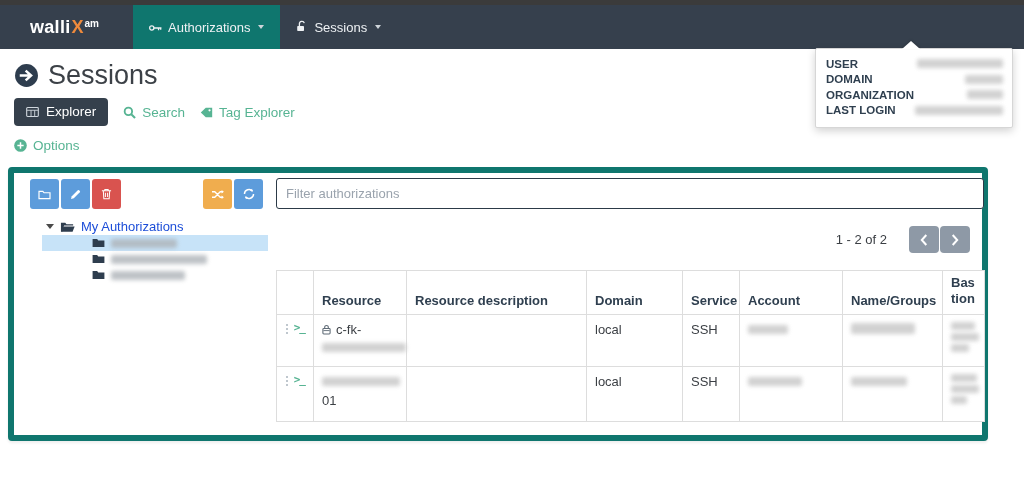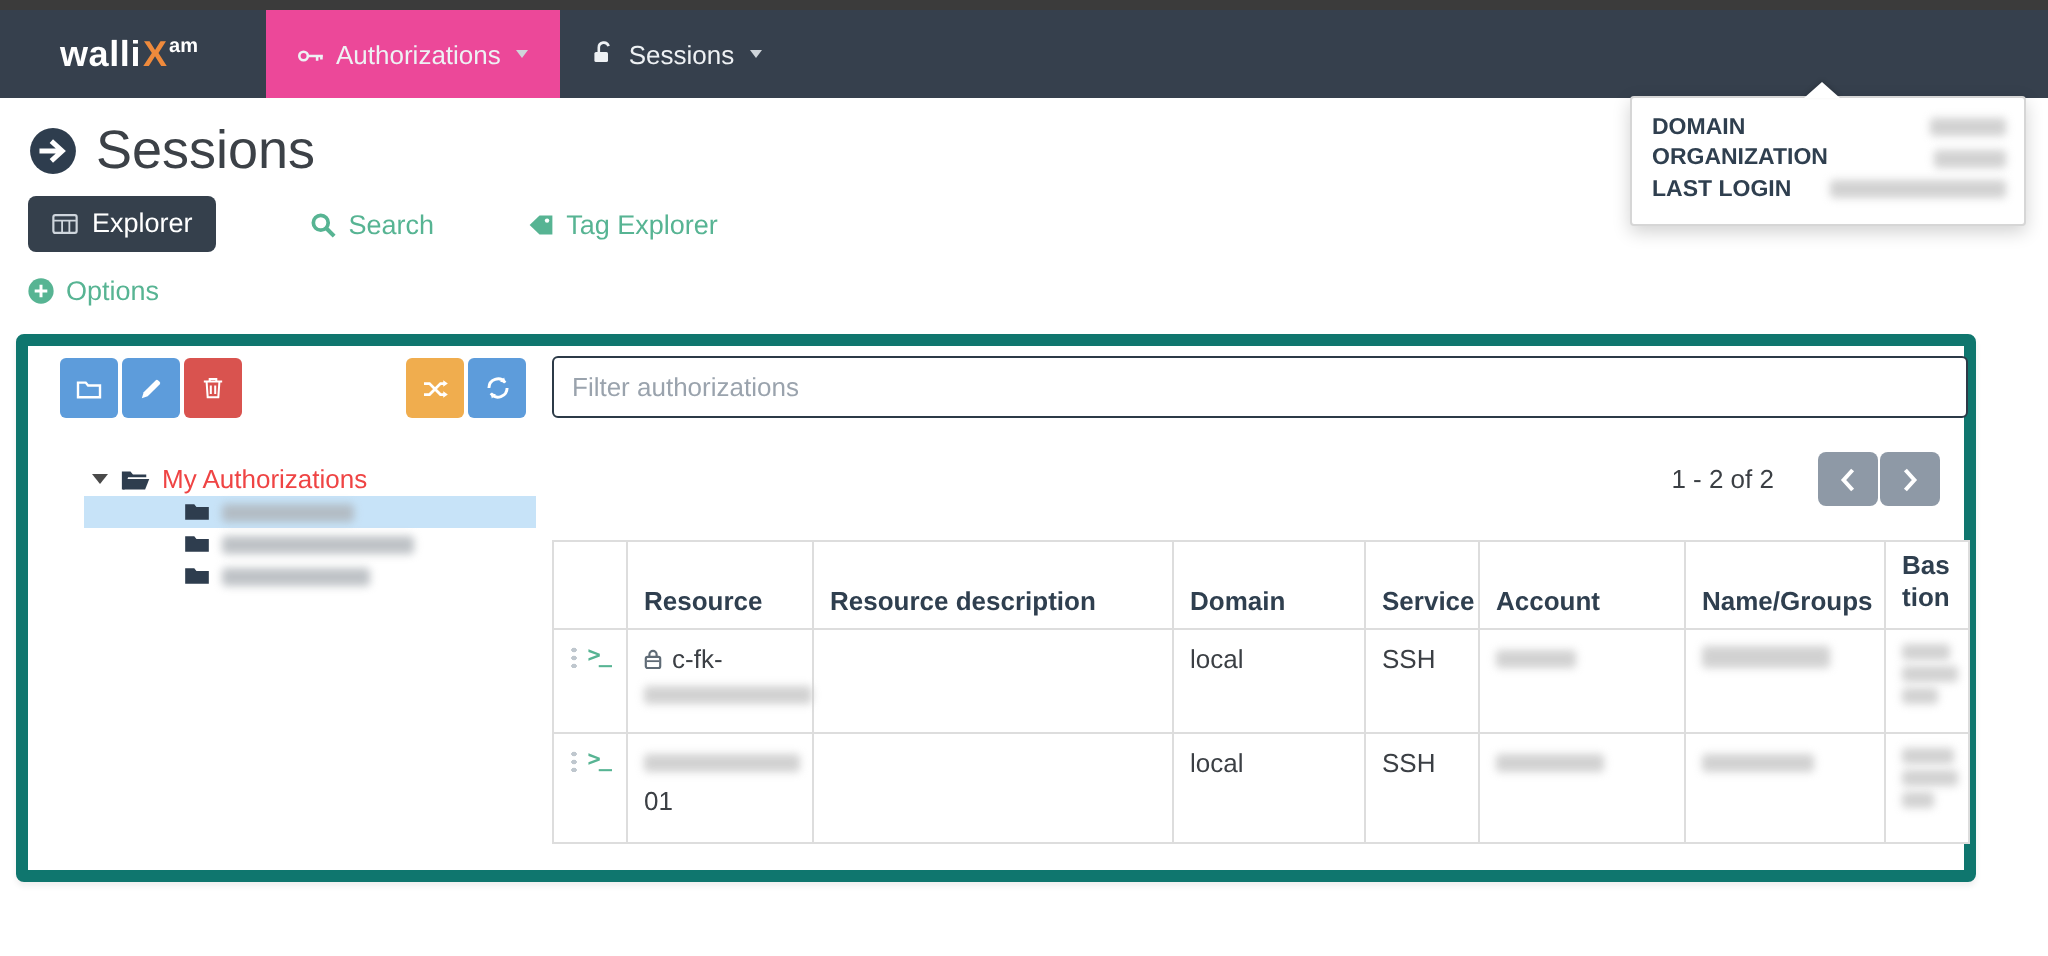--- a/index.html
+++ b/index.html
@@ -10,21 +10,21 @@
   
   .topstrip { position:absolute; top:0; left:0; width:100%; height:5px; background:#3b3b3b; }
   .navbar { position:absolute; top:5px; left:0; width:100%; height:44px; background:#36404d; }
   .logo { position:absolute; left:30px; top:0; height:44px; display:flex; align-items:center; color:#fff; }
   .logo .p1 { font-size:18px; font-weight:bold; letter-spacing:.3px; }
   .logo .p2 { font-size:18px; font-weight:bold; color:#ef8a3c; margin-left:1px; }
   .logo .p3 { font-size:10px; font-weight:bold; margin-left:1px; margin-top:-8px; }
   .nav-menu { position:absolute; left:133px; top:0; height:44px; display:flex; }
   .nav-item { display:flex; align-items:center; gap:6px; padding:0 16px; color:#eef1f4;
               font-size:13px; cursor:pointer; }
-  .nav-item.active { background:#ec4899; }
+  .nav-item.active { background:#0f766e; }
   .caret { width:0; height:0; border-left:3.5px solid transparent; border-right:3.5px solid transparent;
            border-top:4px solid #cfd5da; margin-left:2px; }
   .nav-right { position:absolute; right:23px; top:0; height:44px; display:flex; align-items:center; gap:9px;
                color:#eef1f4; font-size:13px; }
   .userbadge { width:55px; height:13px; background:#3e8e6e; border-radius:2px; filter:blur(2px); }
 
   
   .popover { position:absolute; right:11px; top:48px; width:198px; background:#fff;
              border:1px solid #d6d6d6; border-radius:2px; box-shadow:0 3px 9px rgba(0,0,0,.18);
              padding:7px 9px 9px 10px; z-index:50; font-size:11.5px; color:#2f3f4f; }
@@ -35,21 +35,21 @@
   .pop-label { font-weight:bold; white-space:nowrap; }
   .pop-tz { text-align:right; height:16px; font-size:12px; color:#44505c; }
 
   
   .redact { display:inline-block; background:#c6c6c6; border-radius:2px; filter:blur(2px); opacity:.8; }
   .redact.dark { background:#aeb3b8; }
 
   
   .heading { position:absolute; left:14px; top:60px; display:flex; align-items:center; gap:9px;
              font-size:27px; color:#3c4147; }
-  .tabs { position:absolute; left:14px; top:98px; display:flex; align-items:center; gap:47px; }
+  .tabs { position:absolute; left:14px; top:98px; display:flex; align-items:center; gap:15px; }
   .btn-explorer { display:flex; align-items:center; gap:7px; background:#35404c; color:#fff;
                   border:none; border-radius:4px; padding:6px 12px 7px; font-size:13.5px; cursor:pointer;
                   font-family:inherit; }
   .link-teal { display:flex; align-items:center; gap:6px; color:#57b493; font-size:13.5px;
                text-decoration:none; cursor:pointer; }
   .options { position:absolute; left:14px; top:138px; }
 
   
   .panel { position:absolute; left:8px; top:167px; width:980px; height:274px; background:#fff;
            border:6px solid #0f766e; border-radius:4px; box-shadow:0 2px 3px rgba(0,0,0,.07); }
@@ -58,21 +58,21 @@
   .grp1 { position:absolute; left:16px; top:6px; display:flex; gap:2px; }
   .grp2 { position:absolute; left:189px; top:6px; display:flex; gap:2px; }
   .bg-blue { background:#5d9cdb; } .bg-red { background:#d9534f; } .bg-orange { background:#f0ad4e; }
 
   .filter-input { position:absolute; left:262px; top:5px; width:708px; height:31px;
                   border:1px solid #2c3a47; border-radius:3px; padding:0 9px; font-size:13px;
                   color:#555; font-family:inherit; outline:none; }
   .filter-input::placeholder { color:#9aa3ad; }
 
   
-  .tree { position:absolute; left:20px; top:45px; width:234px; font-size:13px; color:#ef4444;margin-top:13px; }
+  .tree { position:absolute; left:20px; top:45px; width:234px; font-size:13px; color:#1d4ed8; }
   .tree-root { display:flex; align-items:center; gap:6px; height:17px; padding-left:12px; cursor:pointer; }
   .tree-caret { width:0; height:0; border-left:4px solid transparent; border-right:4px solid transparent;
                 border-top:5px solid #4a4a4a; }
   .tree-child { display:flex; align-items:center; gap:6px; height:16px; margin-left:8px;
                 padding-left:50px; cursor:pointer; }
   .tree-child.selected { background:#c7e3f8; }
 
   
   .pager { position:absolute; right:12px; top:53px; display:flex; align-items:center; gap:22px; }
   .pager-label { font-size:13px; color:#3b3f44; }
@@ -131,20 +131,24 @@
               <rect x="1.2" y="6" width="6.8" height="5" rx="0.8" fill="#eef1f4"></rect>
             </svg>
         </span>
         <span>Sessions</span>
         <span class="caret"></span>
       </div>
     </div>
   </div>
 
   <div class="popover">
+    <div class="pop-row">
+      <span class="pop-label">USER</span>
+      <span class="redact" style="width:86px;height:9px;"></span>
+    </div>
     <div class="pop-row">
       <span class="pop-label">DOMAIN</span>
       <span class="redact" style="width:38px;height:9px;"></span>
     </div>
     <div class="pop-row">
       <span class="pop-label">ORGANIZATION</span>
       <span class="redact" style="width:36px;height:9px;"></span>
     </div>
     <div class="pop-row">
       <span class="pop-label">LAST LOGIN</span>

